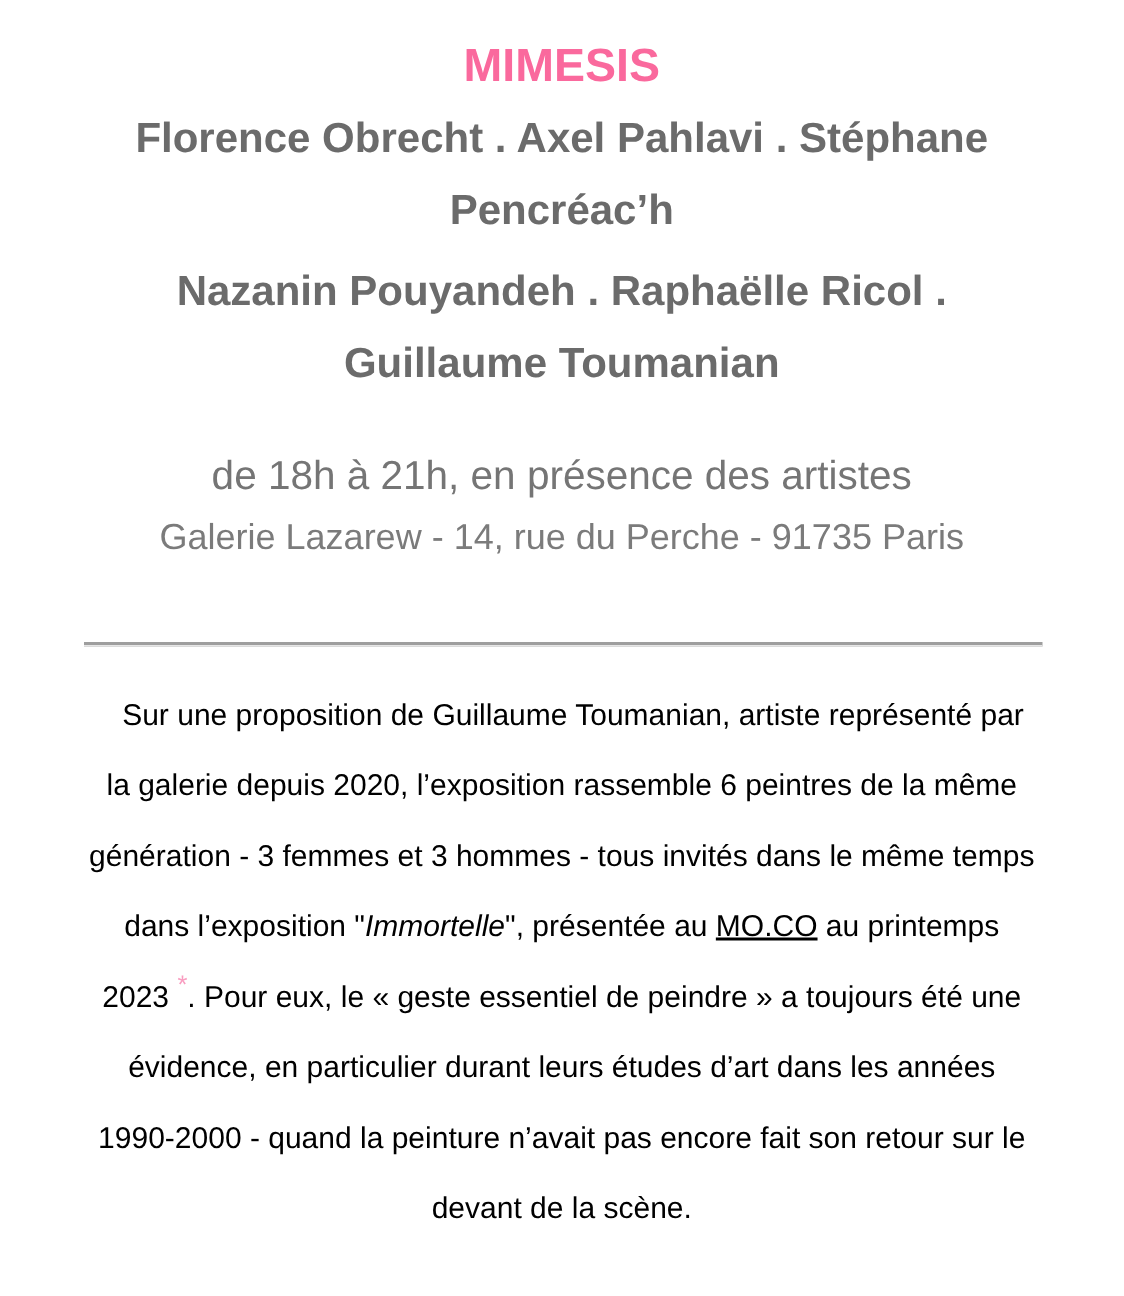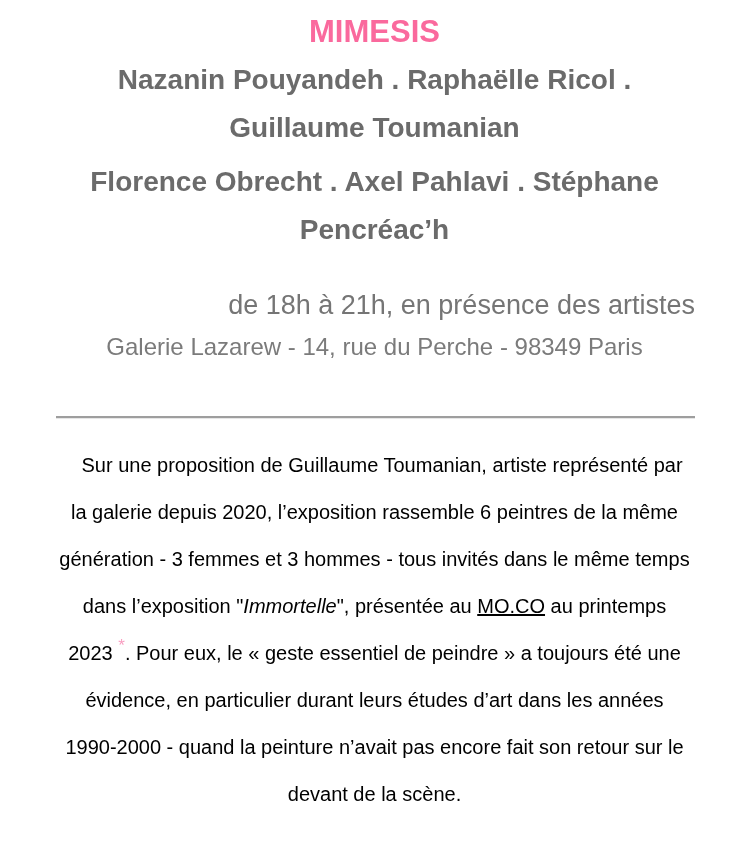--- a/index.html
+++ b/index.html
@@ -6,21 +6,21 @@
   html, body { width: 749px; }
   body {
     background: #ffffff;
     font-family: "Liberation Sans", "DejaVu Sans", sans-serif;
     overflow: hidden;
   }
   .page {
     width: 749px;
     height: 848px;
     background: #ffffff;
-    padding-top: 14px;
+    padding-top: 26px;
   }
   .center-col {
     margin: 0 54px;
     text-align: center;
   }
   .exhibition-title {
     font-size: 31px;
     font-weight: bold;
     color: var(--pink, #fa699d);
     line-height: 36px;
@@ -42,21 +42,20 @@
     font-size: 31px;
     font-weight: bold;
     color: var(--pink, #fa699d);
     line-height: 38px;
   }
   .vernissage-time {
     font-size: 27px;
     font-weight: normal;
     color: var(--grey_sub, #757575);
     line-height: 46px;
-    text-align: right;
   }
   .gallery-address {
     font-size: 24px;
     font-weight: normal;
     color: var(--grey_addr, #7b7b7b);
     line-height: 38px;
   }
   .section-divider {
     margin: 50px 54px 0 56px;
     height: 3px;
@@ -88,29 +87,29 @@
   }
 </style>
 </head>
 <body>
 
 <div class="page">
 
   <div class="center-col">
     <div class="exhibition-title">MIMESIS</div>
 
+    <div class="artists">Florence Obrecht . Axel Pahlavi . Stéphane Pencréac’h</div>
+
     <div class="artists">Nazanin Pouyandeh . Raphaëlle Ricol . Guillaume Toumanian</div>
-
-    <div class="artists">Florence Obrecht . Axel Pahlavi . Stéphane Pencréac’h</div>
   </div>
 
   <div class="center-col vernissage-block">
 
     <div class="vernissage-time">de 18h à 21h, en présence des artistes</div>
 
-    <div class="gallery-address">Galerie Lazarew - 14, rue du Perche - 98349 Paris</div>
+    <div class="gallery-address">Galerie Lazarew - 14, rue du Perche - 91735 Paris</div>
   </div>
 
   <hr class="section-divider">
 
   <p class="body-paragraph"><span>Sur une proposition de Guillaume Toumanian, artiste représenté par</span><br><span>la galerie depuis 2020, l’exposition rassemble 6 peintres de la même</span><br><span>génération - 3 femmes et 3 hommes - tous invités dans le même temps</span><br><span>dans l’exposition "</span><span class="italic">Immortelle</span><span>", présentée au </span><span class="link">MO.CO</span><span> au printemps</span><br><span>2023 </span><sup class="asterisk">*</sup><span>. Pour eux, le « geste essentiel de peindre » a toujours été une</span><br><span>évidence, en particulier durant leurs études d’art dans les années</span><br><span>1990-2000 - quand la peinture n’avait pas encore fait son retour sur le</span><br><span>devant de la scène.</span></p>
 
 </div>
 
 </body></html>

